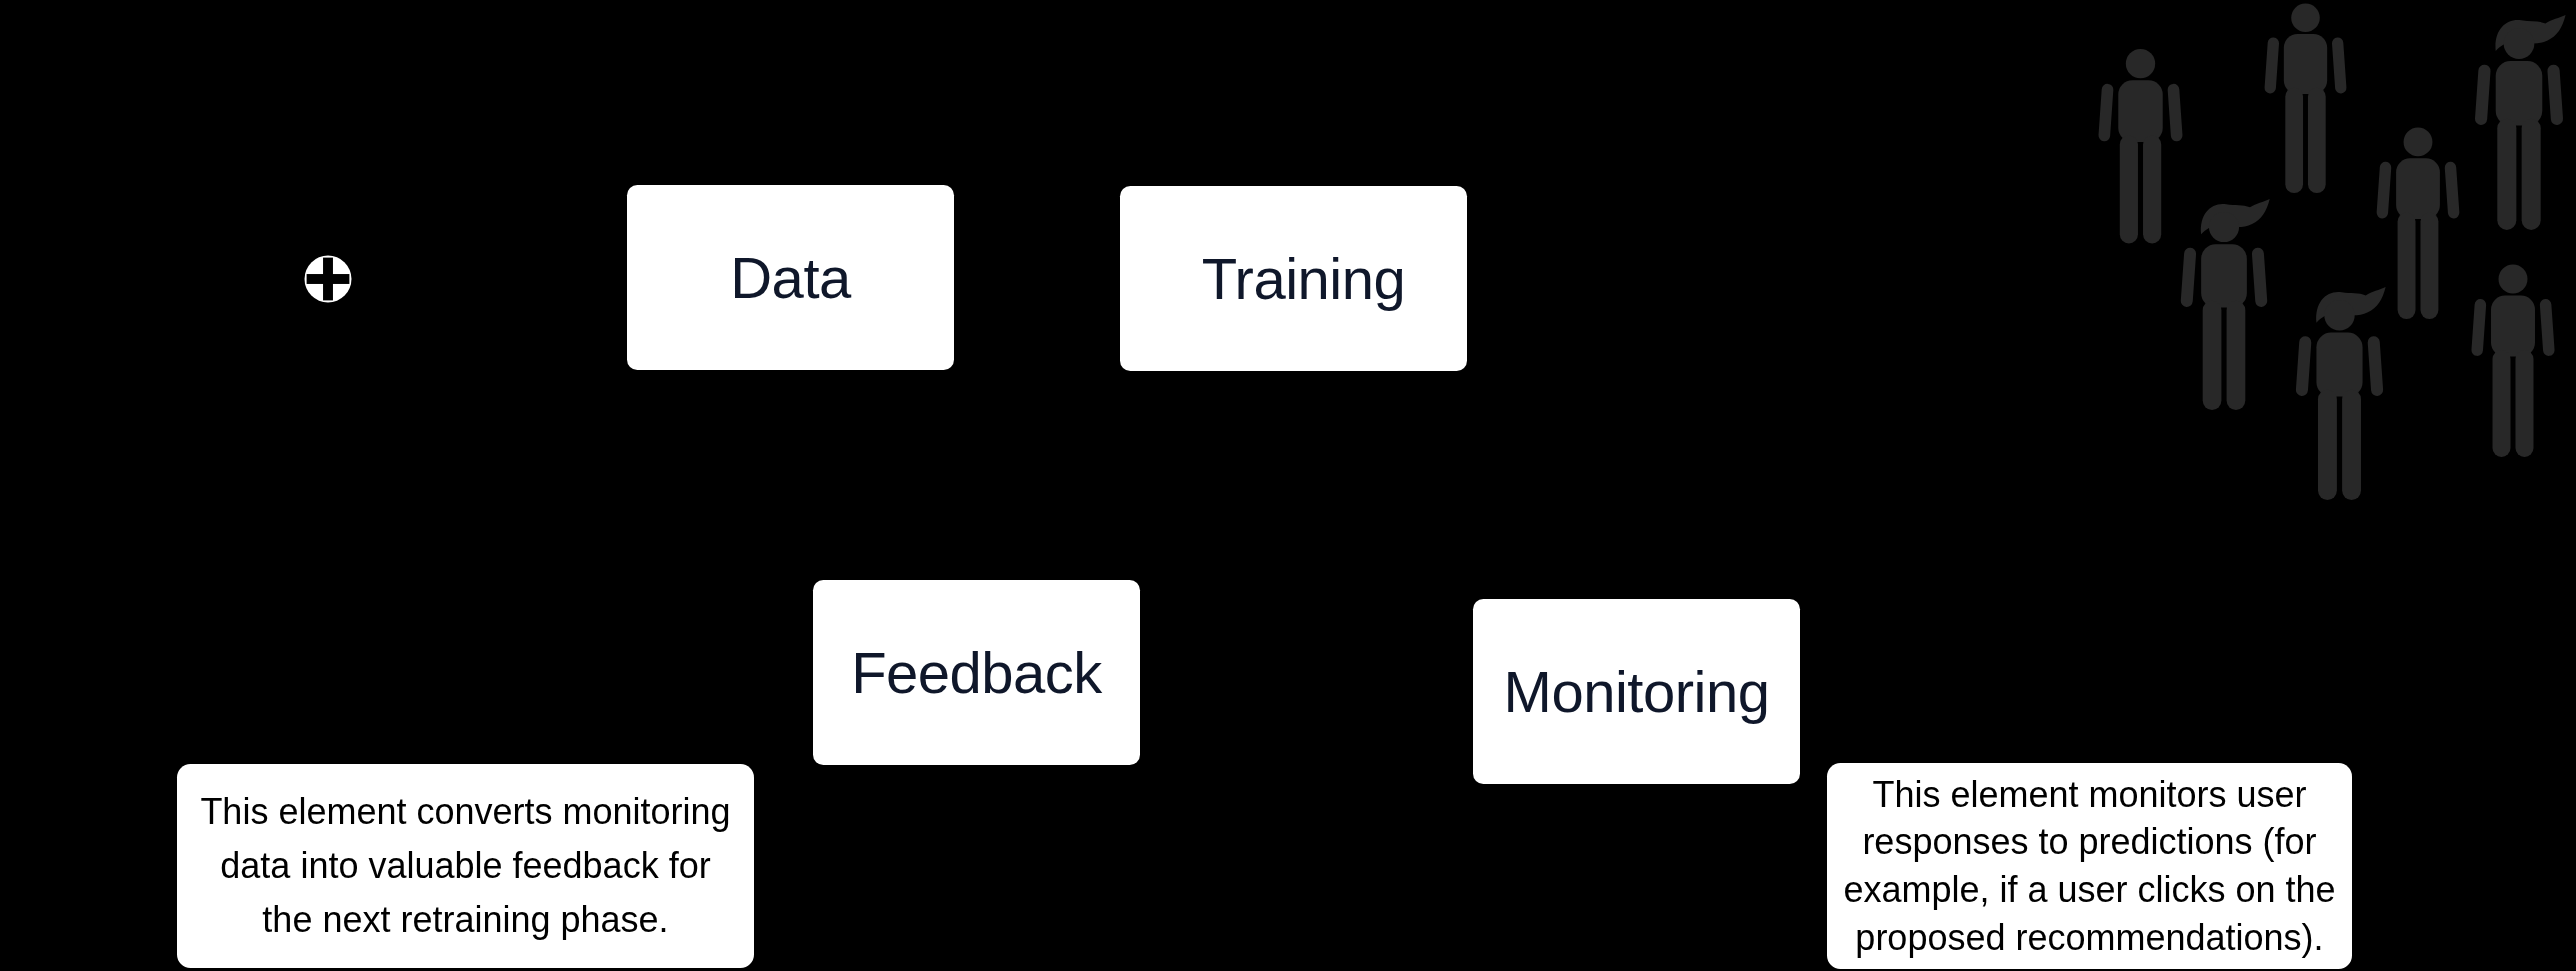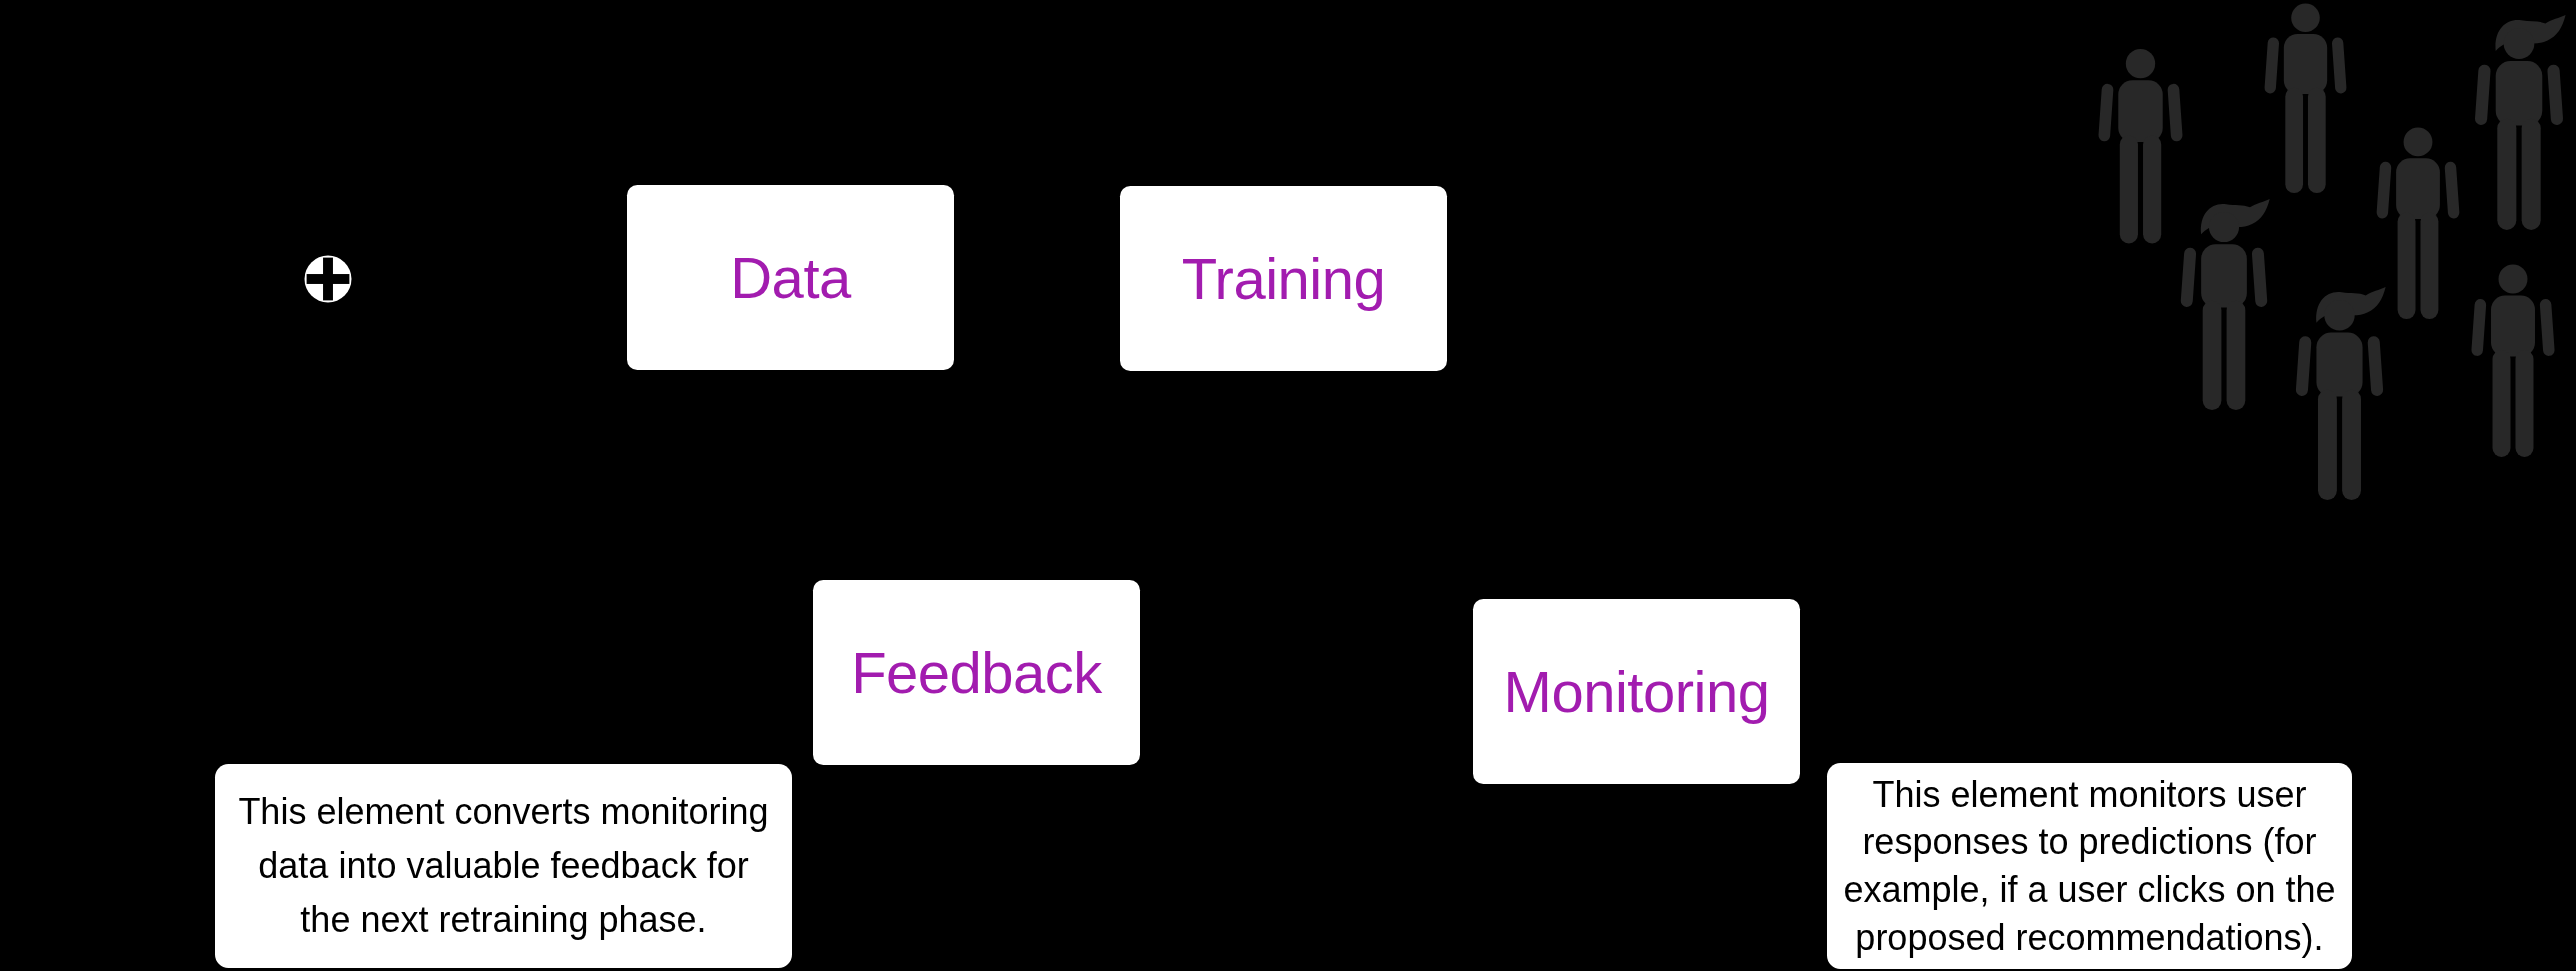--- a/index.html
+++ b/index.html
@@ -20,28 +20,28 @@
     position: absolute;
     width: 327px;
     height: 185px;
     background: #ffffff;
     border-radius: 10.3px;
     display: flex;
     align-items: center;
     justify-content: center;
   }
   .node-label {
-    color: #a21caf;
+    color: #0f172a;
     font-size: 58px;
     font-weight: 400;
     letter-spacing: -0.5px;
     white-space: nowrap;
   }
   #node-data       { left: 627px; top: 185px; }
-  #node-training   { left: 1120px; top: 186px; }
+  #node-training   { left: 1120px; top: 186px; padding-left: 20px; }
   #node-prediction { left: 1612px; top: 186px; }
   #node-feedback   { left: 813px; top: 580px; }
   #node-monitoring { left: 1473px; top: 579px; margin-top: 20px; }
 
   
   .plus-wrap {
     position: absolute;
     left: 304px;
     top: 255px;
     width: 48px;
@@ -59,21 +59,21 @@
     justify-content: center;
     text-align: center;
   }
   .callout-text {
     color: #000000;
     font-size: 36px;
     white-space: pre-line;
   }
   #callout-feedback {
     left: 177px; top: 764px;
-    width: 577px; height: 204px; margin-left: 38px;
+    width: 577px; height: 204px;
   }
   #callout-feedback .callout-text { line-height: 1.5; }
   #callout-monitoring {
     left: 1827px; top: 763px;
     width: 525px; height: 206px;
   }
   #callout-monitoring .callout-text { line-height: 1.32; }
 
   
   .person {

